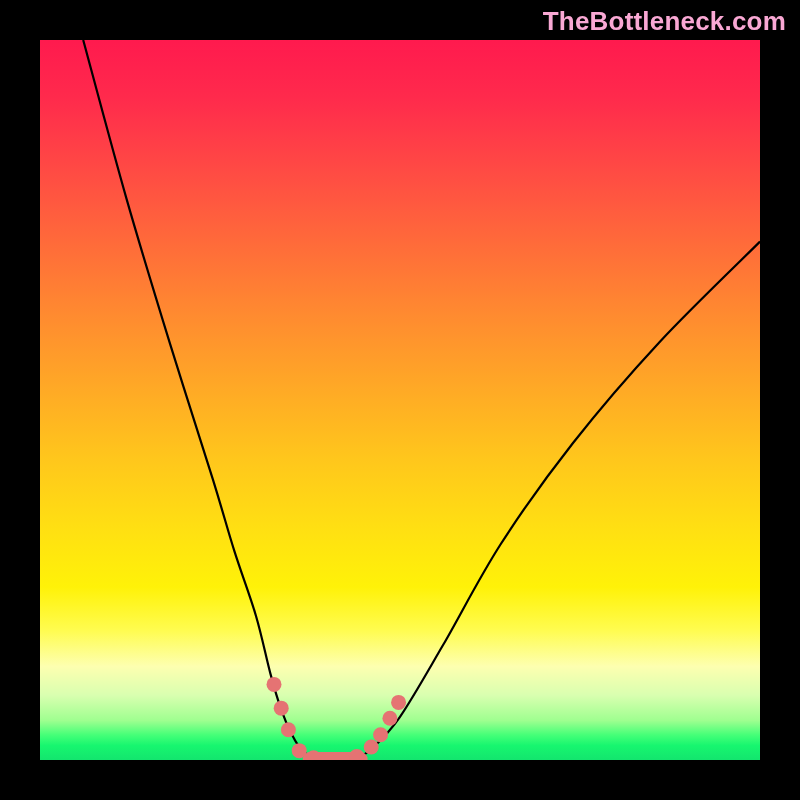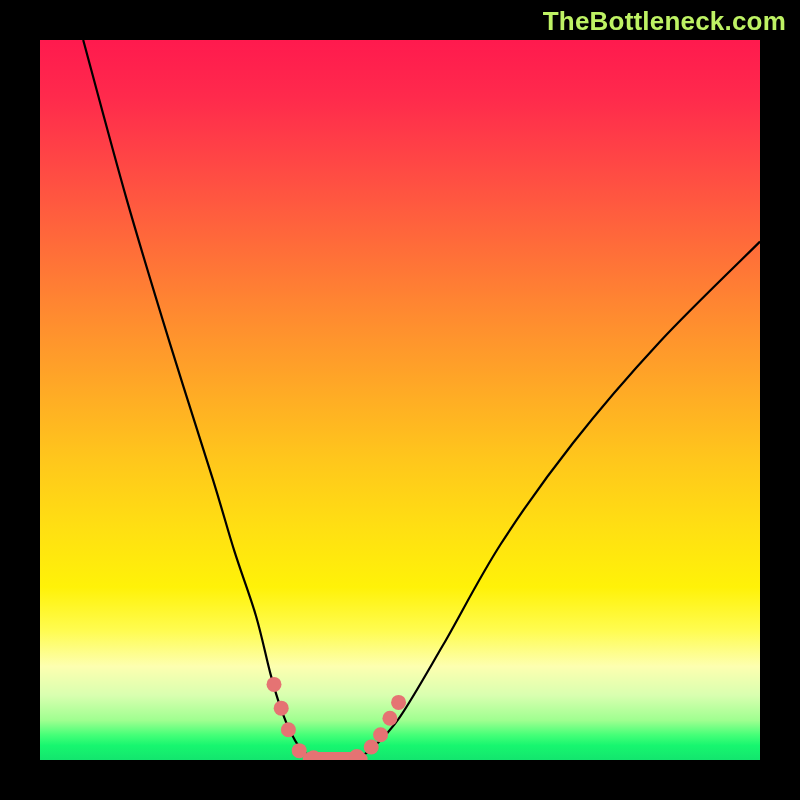--- a/index.html
+++ b/index.html
@@ -13,21 +13,21 @@
   .frame {
     position: relative;
     width: 800px;
     height: 800px;
     background: #000000;
   }
   .watermark {
     position: absolute;
     top: 6px;
     right: 14px;
-    color: #bef264;
+    color: #f9a8d4;
     font-family: Arial, Helvetica, sans-serif;
     font-size: 26px;
     font-weight: 600;
     letter-spacing: 0.2px;
     z-index: 3;
   }
   .plot-area {
     position: absolute;
     left: 40px;
     top: 40px;

